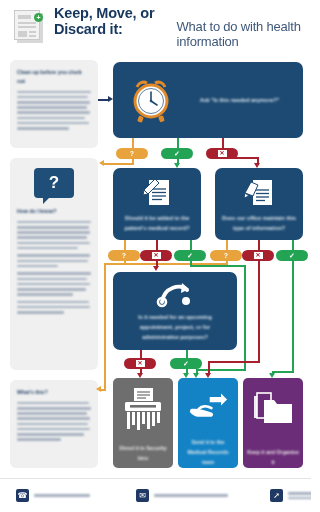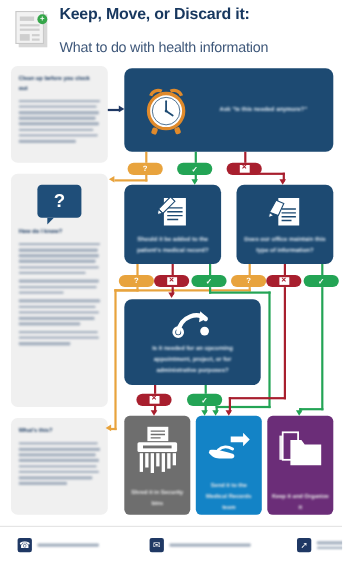--- a/index.html
+++ b/index.html
@@ -22,21 +22,21 @@
   #doc-icon .l { position:absolute; background:#cfcfcf; }
   #doc-icon .l1 { left:4px; top:5px;  width:13px; height:4px; }
   #doc-icon .l2 { left:4px; top:12px; width:18px; height:2px; }
   #doc-icon .l3 { left:4px; top:16px; width:18px; height:2px; }
   #doc-icon .l4 { left:4px; top:21px; width:9px;  height:6px; }
   #doc-icon .l5 { left:15px; top:21px; width:7px; height:2px; }
   #doc-icon .l6 { left:15px; top:25px; width:7px; height:2px; }
   #doc-icon .badge { position:absolute; right:1px; top:3px; width:9px; height:9px;
         border-radius:50%; background:#35a64a; color:#fff; font-size:7px;
         line-height:9px; text-align:center; font-weight:bold; }
-  #title-wrap { display:flex; flex-direction:column; justify-content:center; }
+  #title-wrap { display:flex; flex-direction:row; justify-content:center; }
   #title-main { font-size:14.5px; font-weight:bold; color:#17375e; letter-spacing:-0.2px; }
   #title-sub  { font-size:13px; color:#3f587a; margin-top:14px; letter-spacing:-0.2px; }
 
   
   .panel { position:absolute; left:10px; width:88px; background:#f0f0f0;
            border-radius:6px; padding:8px 7px; }
   .panel-h { font-size:5.2px; font-weight:bold; color:#17375e; line-height:1.7;
              filter:blur(0.9px); margin-bottom:5px; }
   .panel-p { margin-bottom:5px; }
   .panel-p .ln { height:2.6px; background:#9aa7b8; border-radius:1px;

